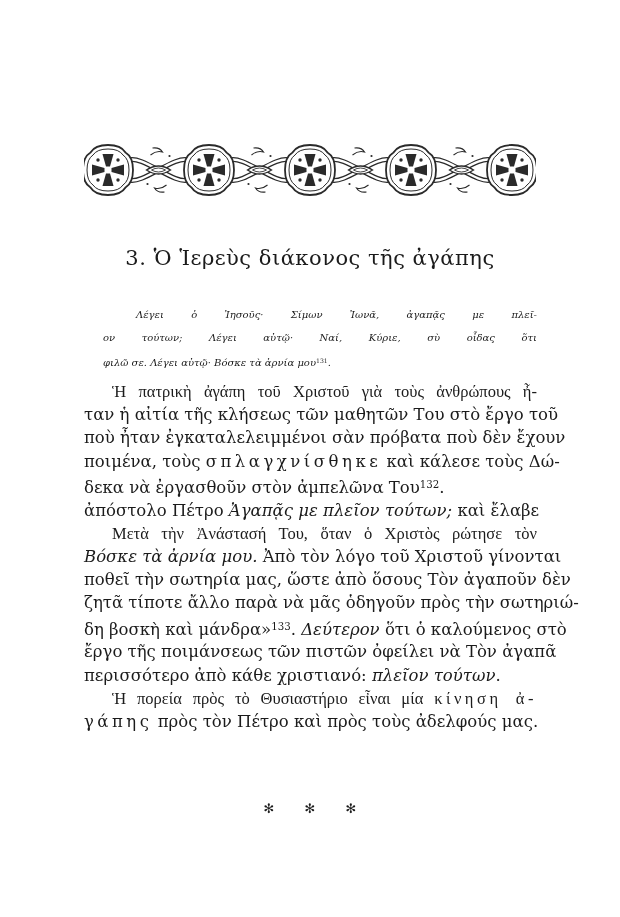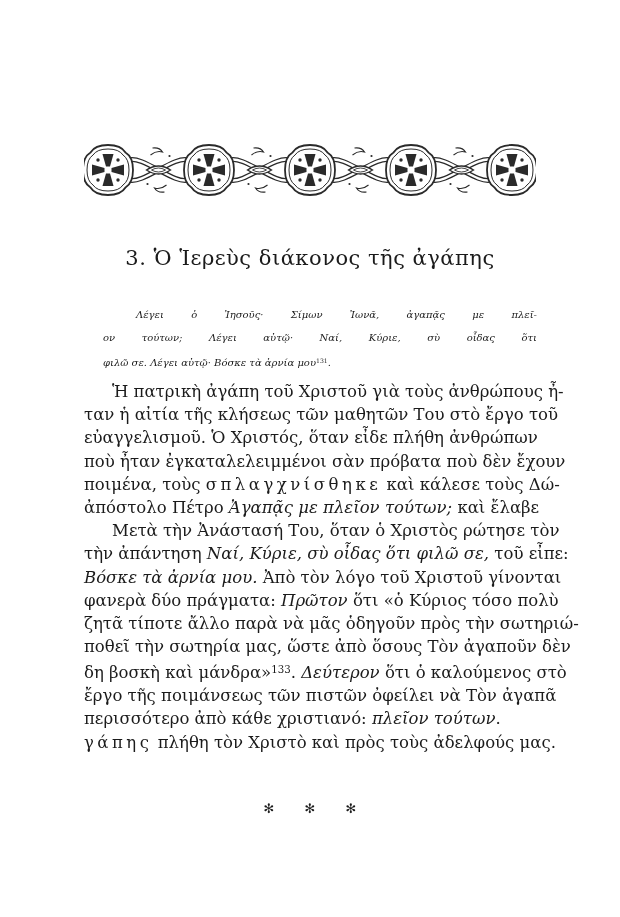--- a/index.html
+++ b/index.html
@@ -40,21 +40,21 @@
   }
   .epigraph .tline.first { padding-left: 33px; }
   .bodytext {
     position: absolute;
     left: 84px;
     top: 380px;
     width: 453px;
     font-size: 16.5px;
     line-height: 23.2px;
   }
-  .para .tline.first { padding-left: 28px; }
+  .para .tline.first { padding-left: 28px; font-family: Liberation Serif, serif; }
   .tline {
     text-align: justify;
     text-align-last: justify;
     white-space: nowrap;
   }
   .tline.last { text-align-last: left; }
   .seg-i { font-style: italic; }
   .seg-sp { letter-spacing: 3.5px; margin-top: 28px; }
   .seg-sup {
     font-size: 0.62em;
@@ -125,36 +125,35 @@
   <div class="epigraph">
       <div class="tline first"><span>Λέγει ὁ Ἰησοῦς· Σίμων Ἰωνᾶ, ἀγαπᾷς με πλεῖ-</span></div>
       <div class="tline"><span>ον τούτων; Λέγει αὐτῷ· Ναί, Κύριε, σὺ οἶδας ὅτι</span></div>
       <div class="tline last"><span>φιλῶ σε. Λέγει αὐτῷ· Βόσκε τὰ ἀρνία μου</span><span class="seg-sup">131</span><span>.</span></div>
     </div>
 
   <div class="bodytext">
     <div class="para">
         <div class="tline first"><span>Ἡ πατρικὴ ἀγάπη τοῦ Χριστοῦ γιὰ τοὺς ἀνθρώπους ἦ-</span></div>
         <div class="tline"><span>ταν ἡ αἰτία τῆς κλήσεως τῶν μαθητῶν Του στὸ ἔργο τοῦ</span></div>
-        <div class="tline"><span>εὐαγγελισμοῦ. Ὁ Χριστός, ὅταν εἶδε πλήθη ἀνθρώπων</span></div>
         <div class="tline"><span>ποὺ ἦταν ἐγκαταλελειμμένοι σὰν πρόβατα ποὺ δὲν ἔχουν</span></div>
         <div class="tline"><span>ποιμένα, τοὺς </span><span class="seg-sp">σπλαγχνίσθηκε</span><span> καὶ κάλεσε τοὺς Δώ-</span></div>
+        <div class="tline last"><span>δεκα νὰ ἐργασθοῦν στὸν ἀμπελῶνα Του</span><span class="seg-sup">132</span><span>.</span></div>
       </div>
     <div class="para">
         <div class="tline"><span>ἀπόστολο Πέτρο </span><span class="seg-i">Ἀγαπᾷς με πλεῖον τούτων;</span><span> καὶ ἔλαβε</span></div>
         <div class="tline first"><span>Μετὰ τὴν Ἀνάστασή Του, ὅταν ὁ Χριστὸς ρώτησε τὸν</span></div>
-        <div class="tline"><span>τὴν ἀπάντηση </span><span class="seg-i">Ναί, Κύριε, σὺ οἶδας ὅτι φιλῶ σε,</span><span> τοῦ εἶπε:</span></div>
         <div class="tline"><span class="seg-i">Βόσκε τὰ ἀρνία μου.</span><span> Ἀπὸ τὸν λόγο τοῦ Χριστοῦ γίνονται</span></div>
-        <div class="tline"><span>φανερὰ δύο πράγματα: </span><span class="seg-i">Πρῶτον</span><span> ὅτι «ὁ Κύριος τόσο πολὺ</span></div>
+        <div class="tline"><span>ποθεῖ τὴν σωτηρία μας, ὥστε ἀπὸ ὅσους Τὸν ἀγαποῦν δὲν</span></div>
         <div class="tline"><span>ζητᾶ τίποτε ἄλλο παρὰ νὰ μᾶς ὁδηγοῦν πρὸς τὴν σωτηριώ-</span></div>
-        <div class="tline"><span>ποθεῖ τὴν σωτηρία μας, ὥστε ἀπὸ ὅσους Τὸν ἀγαποῦν δὲν</span></div>
         <div class="tline"><span>δη βοσκὴ καὶ μάνδρα»</span><span class="seg-sup">133</span><span>. </span><span class="seg-i">Δεύτερον</span><span> ὅτι ὁ καλούμενος στὸ</span></div>
         <div class="tline"><span>ἔργο τῆς ποιμάνσεως τῶν πιστῶν ὀφείλει νὰ Τὸν ἀγαπᾶ</span></div>
         <div class="tline last"><span>περισσότερο ἀπὸ κάθε χριστιανό: </span><span class="seg-i">πλεῖον τούτων</span><span>.</span></div>
       </div>
     <div class="para">
-        <div class="tline last"><span class="seg-sp">γάπης</span><span> πλήθη τὸν Χριστὸ καὶ πρὸς τοὺς ἀδελφούς μας.</span></div>
+        <div class="tline first"><span>Ἡ πορεία πρὸς τὸ Θυσιαστήριο εἶναι μία </span><span class="seg-sp">κίνηση ἀ-</span></div>
+        <div class="tline last"><span class="seg-sp">γάπης</span><span> πρὸς τὸν Πέτρο καὶ πρὸς τοὺς ἀδελφούς μας.</span></div>
       </div>
   </div>
 
   <div class="asterism">✻ ✻ ✻</div>
 
 </div>
 
 </body></html>

